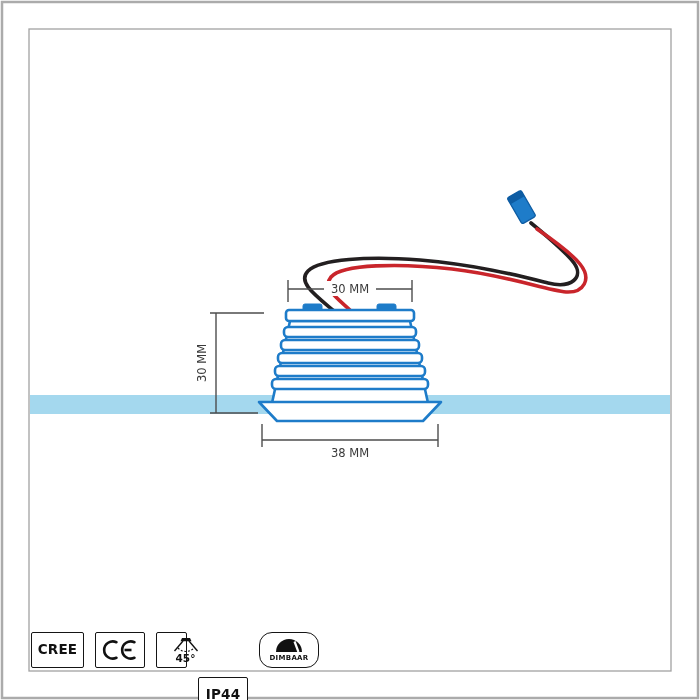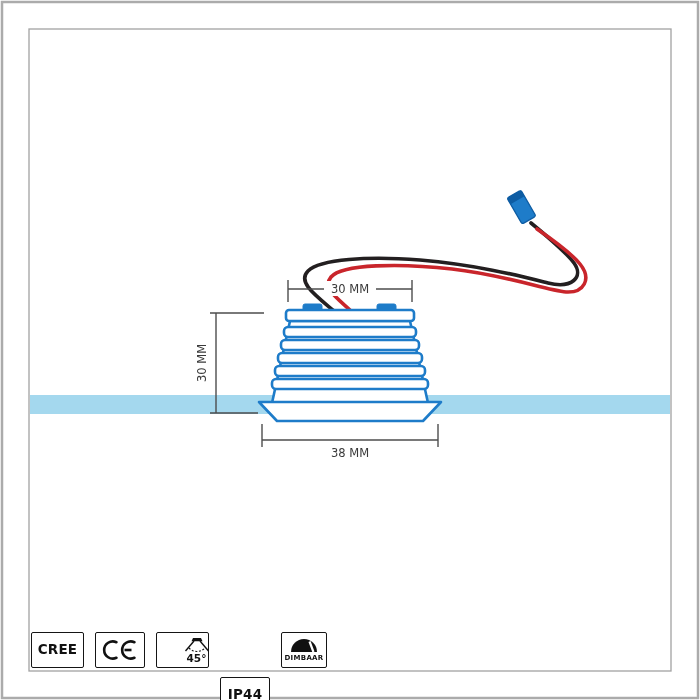--- a/index.html
+++ b/index.html
@@ -24,24 +24,24 @@
 
   .badges{position:absolute;left:31px;top:632px;display:flex;gap:11px;align-items:stretch;}
   .badge{height:36px;border:1.7px solid #151515;border-radius:2px;background:#fff;
     display:flex;flex-direction:column;align-items:center;justify-content:center;
     box-sizing:border-box;color:#111;}
   .badge .main{font-weight:bold;font-size:13.5px;letter-spacing:0.2px;line-height:1;}
   .badge .tiny{font-weight:bold;font-size:7px;letter-spacing:0.3px;line-height:1;margin-top:2px;}
   .badge .small{font-weight:bold;font-size:10.5px;line-height:1;margin-top:1px;}
   .b-cree{width:53px;}
   .b-ce{width:50px;}
-  .b-beam{width:53px;padding-left:28px;}
+  .b-beam{width:31px;padding-left:28px;}
   .b-current{width:62px;}
   .b-ip{width:50px;margin-top:45px;}
-  .b-dim{width:46px;}
+  .b-dim{width:60px;border-radius:13px;}
 </style>
 </head>
 <body>
 
 <div class="canvas">
 
   <svg class="diagram" width="700" height="700" viewBox="0 0 700 700">
 
     <g>
       <rect class="frame-outer" x="2" y="2" width="696" height="696"></rect>

